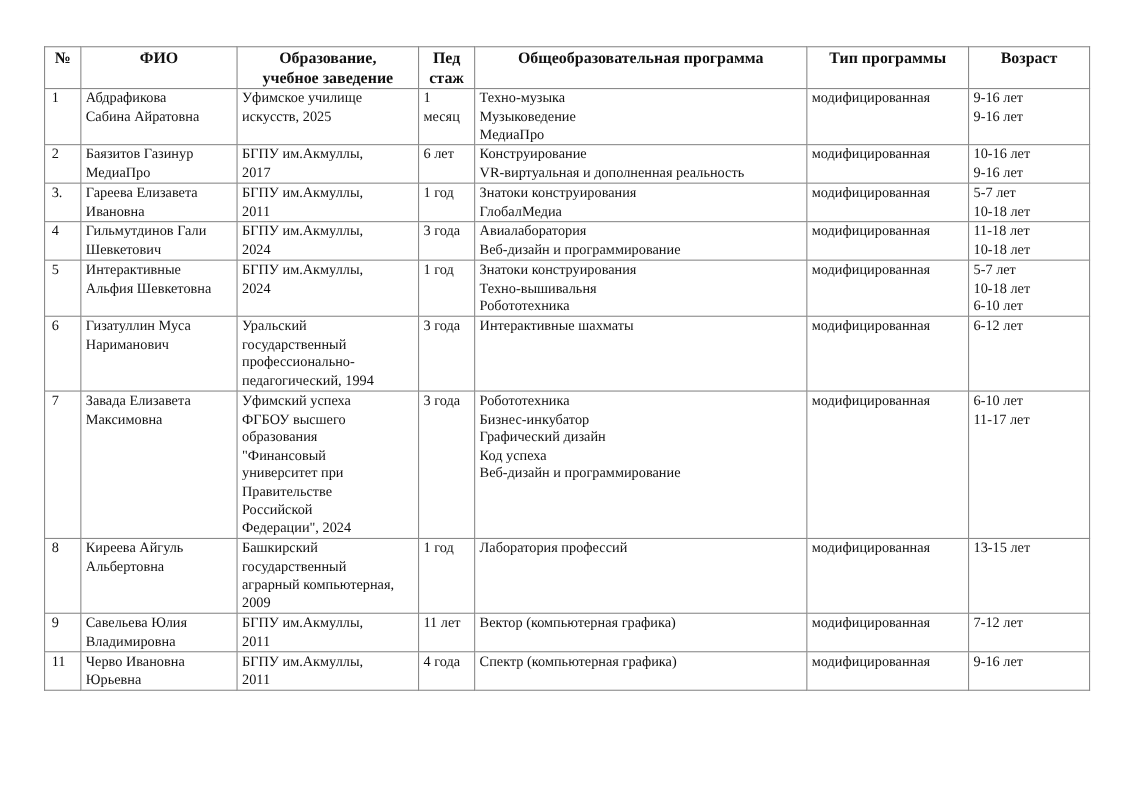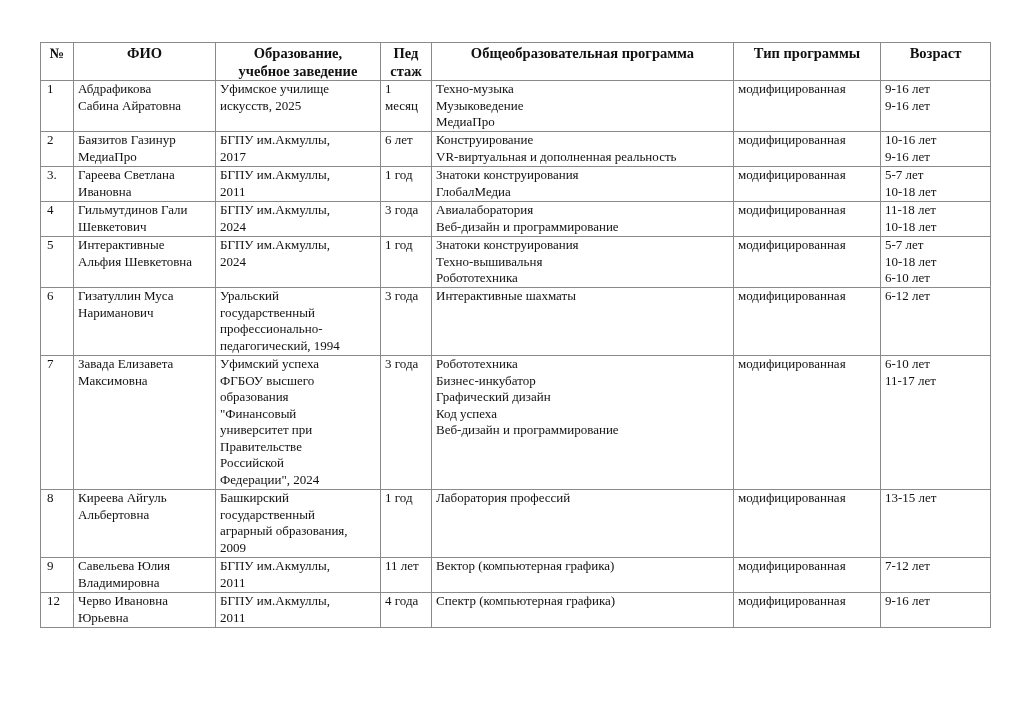--- a/index.html
+++ b/index.html
@@ -136,21 +136,21 @@
           </td>
           <td>модифицированная</td>
           <td>
             <span class="line">10-16 лет</span>
             <span class="line">9-16 лет</span>
           </td>
         </tr>
         <tr class="h-2">
           <td class="num">3.</td>
           <td>
-            <span class="line">Гареева Светлана</span>
+            <span class="line">Гареева Елизавета</span>
             <span class="line">Ивановна</span>
           </td>
           <td>
             <span class="line">БГПУ им.Акмуллы,</span>
             <span class="line">2011</span>
           </td>
           <td>
             <span class="line">1 год</span>
           </td>
           <td>
@@ -268,21 +268,21 @@
         </tr>
         <tr class="h-8">
           <td class="num">8</td>
           <td>
             <span class="line">Киреева Айгуль</span>
             <span class="line">Альбертовна</span>
           </td>
           <td>
             <span class="line">Башкирский</span>
             <span class="line">государственный</span>
-            <span class="line">аграрный образования,</span>
+            <span class="line">аграрный компьютерная,</span>
             <span class="line">2009</span>
           </td>
           <td>
             <span class="line">1 год</span>
           </td>
           <td>
             <span class="line">Лаборатория профессий</span>
           </td>
           <td>модифицированная</td>
           <td>
@@ -304,21 +304,21 @@
           </td>
           <td>
             <span class="line">Вектор (компьютерная графика)</span>
           </td>
           <td>модифицированная</td>
           <td>
             <span class="line">7-12 лет</span>
           </td>
         </tr>
         <tr class="h-9">
-          <td class="num">12</td>
+          <td class="num">11</td>
           <td>
             <span class="line">Черво Ивановна</span>
             <span class="line">Юрьевна</span>
           </td>
           <td>
             <span class="line">БГПУ им.Акмуллы,</span>
             <span class="line">2011</span>
           </td>
           <td>
             <span class="line">4 года</span>

